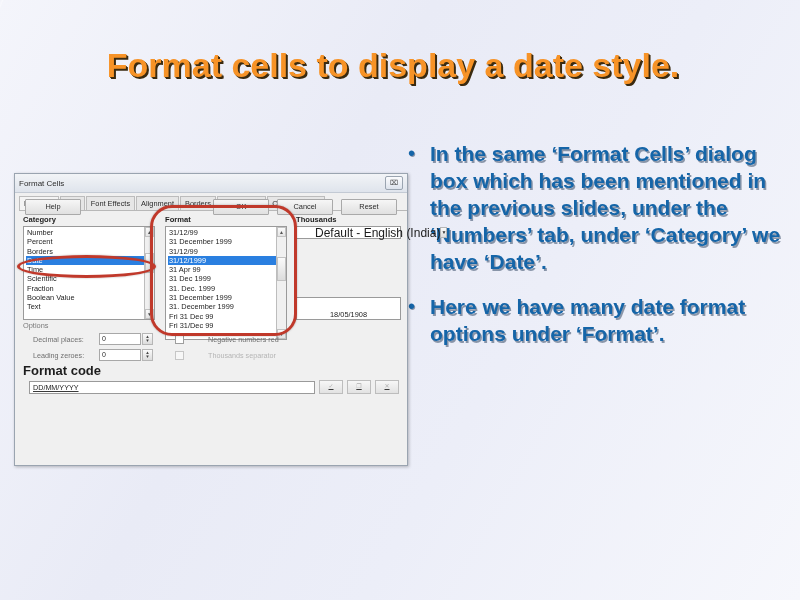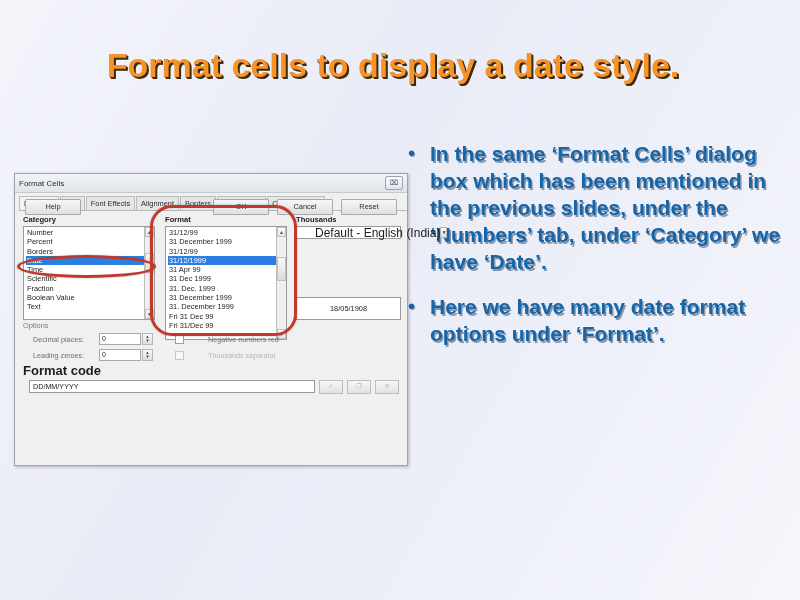--- a/index.html
+++ b/index.html
@@ -127,21 +127,21 @@
   }
   .combo .val{flex:1;font-size:12px;padding-left:2px;color:#1c1c1c;white-space:nowrap;margin-left:16px;}
   .combo .drop{
     width:10px;height:9px;margin-right:1px;
     background:linear-gradient(#fafafa,#dedede);border:1px solid #b6b6b6;
     font-size:5px;line-height:8px;text-align:center;color:#333;
   }
   #preview{
     position:absolute;left:281px;top:86px;width:103px;height:21px;
     border:1px solid #9a9a9a;background:#fff;
-    display:flex;align-items:center;justify-content:center;
+    display:flex;align-items:flex-end;justify-content:center;
     font-size:7.4px;color:#1c1c1c;
   }
 
   #options{position:absolute;left:8px;top:110px;width:376px;}
   #options .hdr{font-size:7.4px;color:#7a7a7a;margin-bottom:3px;}
   .optrow{display:flex;align-items:center;margin-bottom:4px;}
   .optrow .lab{font-size:7.2px;color:#6f6f6f;width:66px;padding-left:10px;}
   .optrow .spin{
     width:38px;height:10px;background:#fff;border:1px solid #a8a8a8;
     font-size:7px;color:#2a2a2a;padding-left:2px;line-height:10px;
@@ -154,21 +154,21 @@
     display:flex;flex-direction:column;justify-content:center;
   }
   .optrow .cbwrap{display:flex;align-items:center;margin-left:22px;}
   .cbox{width:7px;height:7px;border:1px solid #9d9d9d;background:#fff;margin-right:4px;}
   .cbox.dim{border-color:#c6c6c6;background:#f7f7f7;}
   .cblabel{font-size:7.2px;color:#6f6f6f;margin-left:20px;}
   .cblabel.dim{color:#b5b5b5;}
 
   #fmtcode{position:absolute;left:8px;top:152px;width:376px;}
   #fmtcode .hdr{font-size:13px;font-weight:bold;color:#1d1d1d;margin-bottom:2px;}
-  #fmtcode .row{display:flex;align-items:flex-start;padding-left:6px;}
+  #fmtcode .row{display:flex;align-items:flex-end;padding-left:6px;text-decoration:underline;}
   #fmtcode .field{
     flex:1;height:11px;background:#fff;border:1px solid #9a9a9a;
     font-size:7.2px;color:#1c1c1c;padding-left:3px;line-height:11px;
   }
   #fmtcode .minibtn{
     width:22px;height:12px;margin-left:4px;
     background:linear-gradient(#f7f7f7,#e2e2e2);border:1px solid #bdbdbd;
     font-size:6px;line-height:11px;text-align:center;color:#b0b0b0;
   }
 

